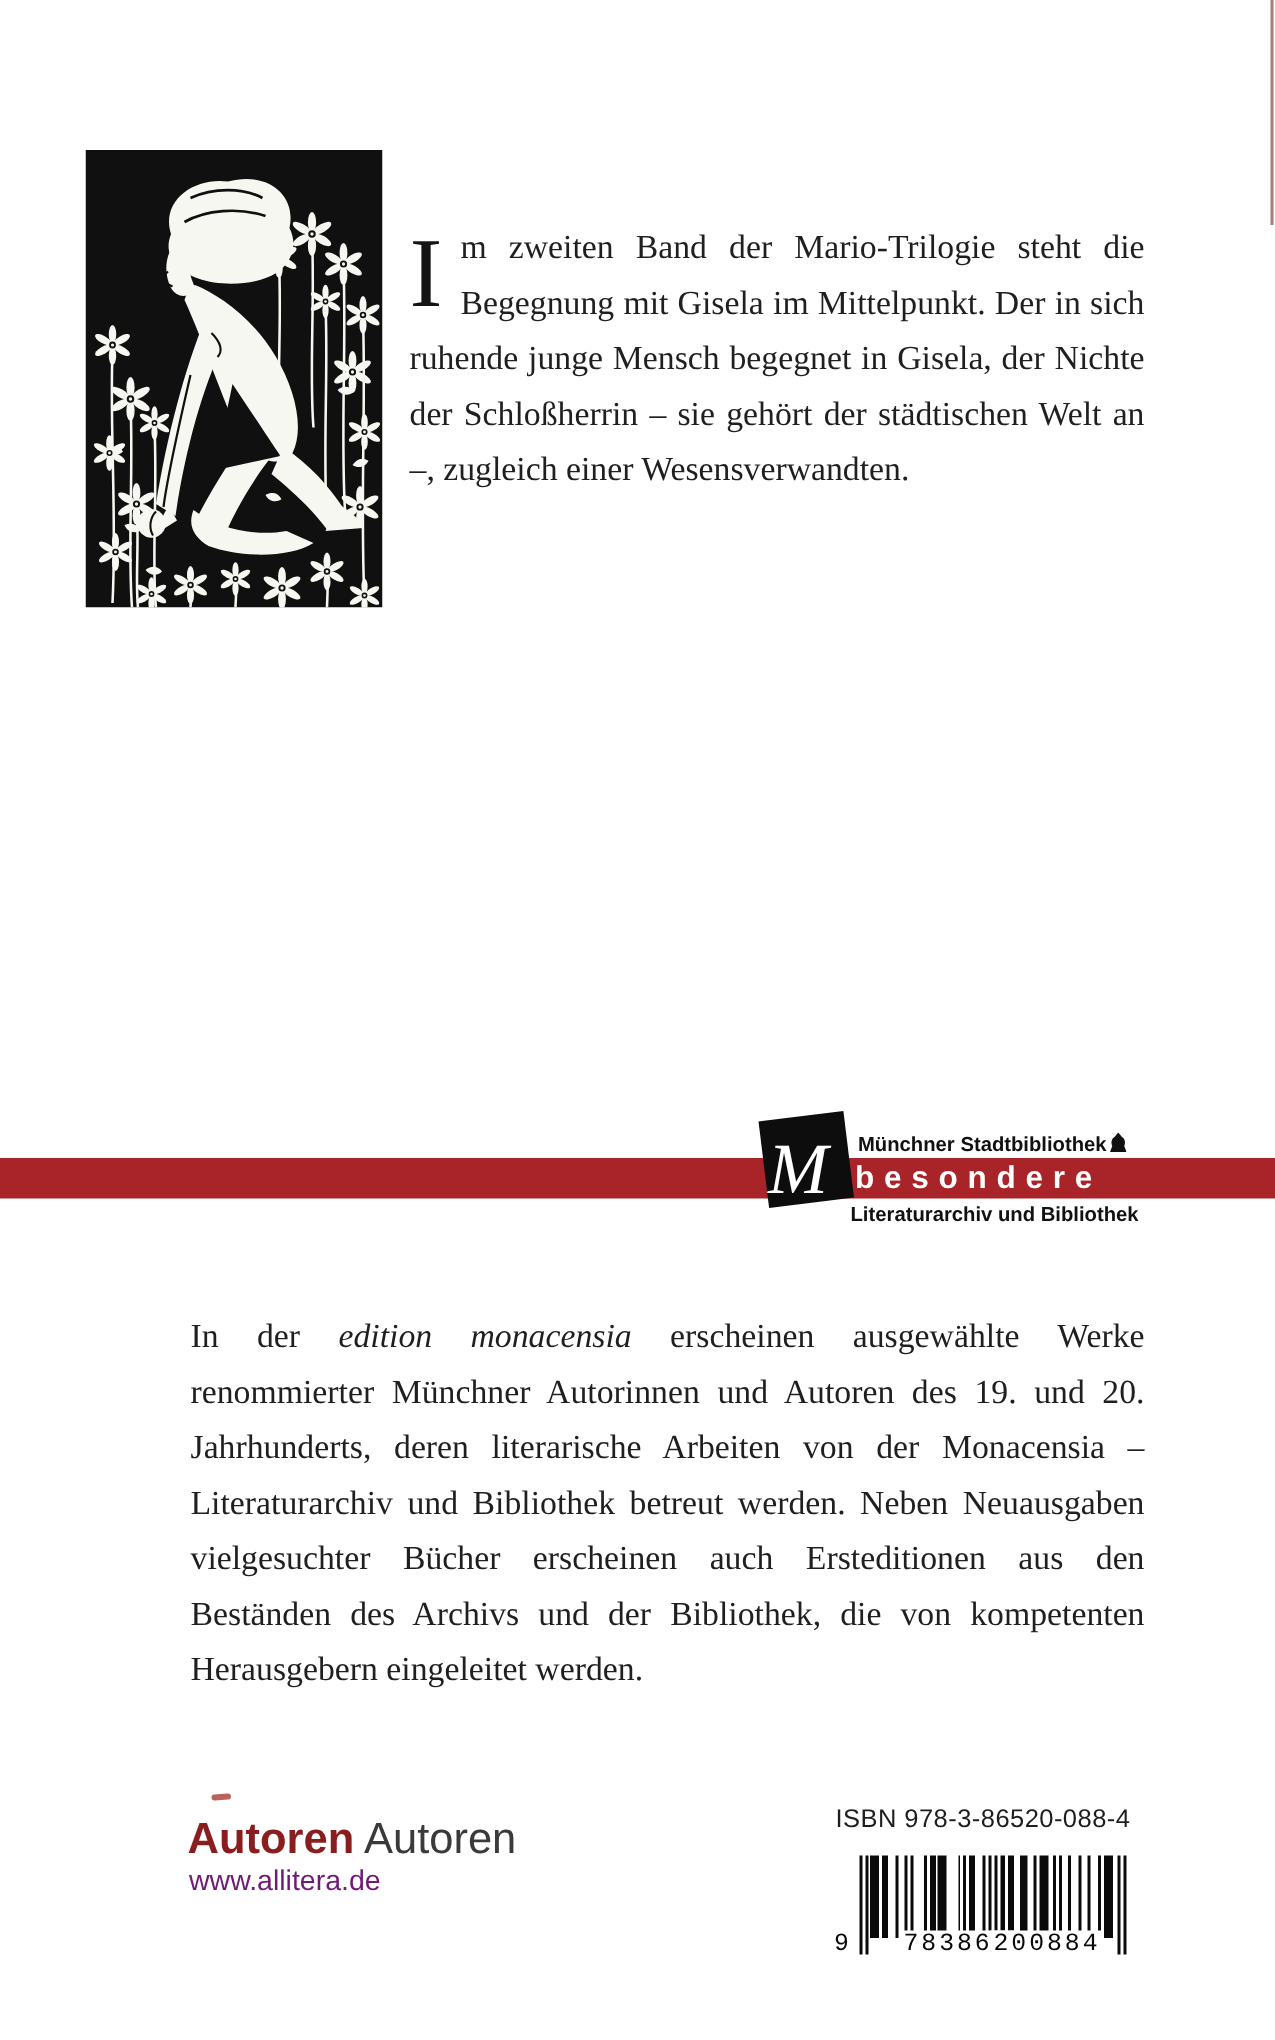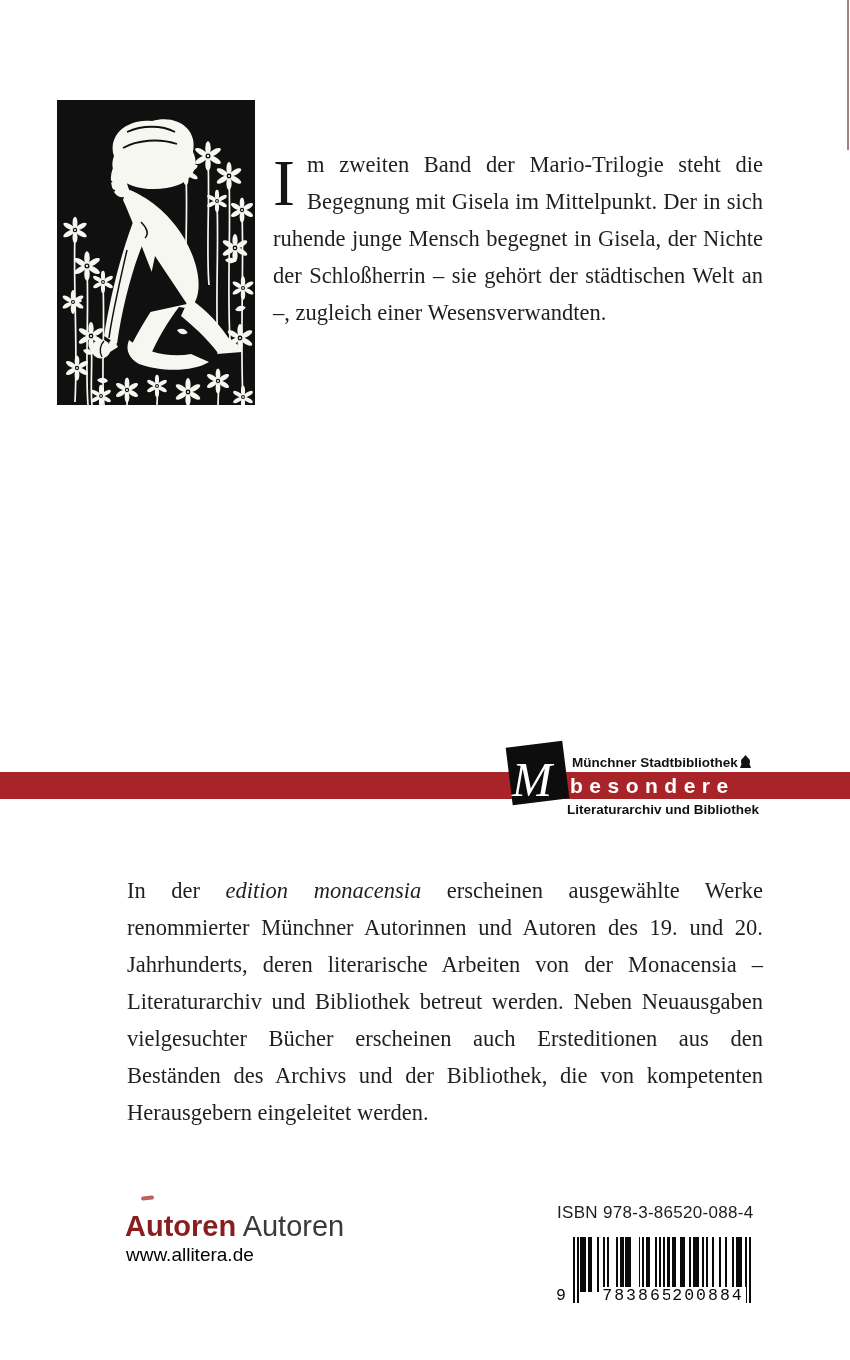--- a/index.html
+++ b/index.html
@@ -35,31 +35,31 @@
   .mon-bottom{position:absolute;left:567px;top:802px;z-index:3;color:#111111;
               font-family:"Liberation Sans",sans-serif;font-weight:bold;font-size:13.5px;line-height:15px;text-align:center;}
   
   .red-dash{position:absolute;left:141px;top:1196px;width:13px;height:4px;background:#b2473e;
             border-radius:2px;transform:rotate(-5deg);opacity:.85;}
   .allitera{position:absolute;left:125px;top:1210px;font-family:"Liberation Sans",sans-serif;
             font-size:29px;line-height:32px;}
   .allitera .bold{font-weight:bold;color:#8a1e1e;}
   .allitera .rest{color:#3a3a3a;}
   .allitera-url{position:absolute;left:126px;top:1244px;font-family:"Liberation Sans",sans-serif;
-                font-size:19px;line-height:22px;color:#000000;}
+                font-size:19px;line-height:22px;color:#701a75;}
   
   .isbn-label{position:absolute;left:557px;top:1203px;font-family:"Liberation Sans",sans-serif;
               font-size:17px;line-height:20px;color:#1d1d1d;letter-spacing:.3px;text-align:right;}
   .barcode{position:absolute;left:573px;top:1237px;width:178px;height:68px;}
   .barcode .bar{position:absolute;top:0;background:#0a0a0a;}
   .bc-digit{position:absolute;font-family:"Liberation Mono",monospace;font-size:16.5px;line-height:18px;
             color:#0a0a0a;background:#ffffff;top:50px;height:18px;text-align:center;letter-spacing:2px;}
   .bc-9{left:-18px;width:14px;background:transparent;}
   .bc-g1{left:7px;width:76px;margin-left:20px;}
-  .bc-g2{left:97px;width:76px;font-family:Liberation Mono, monospace;}
+  .bc-g2{left:87px;width:76px;font-family:Liberation Mono, monospace;}
 </style>
 </head>
 <body>
 
 <div id="page">
 
   <div class="edge-line"></div>
 
   <div class="illustration">
     <svg viewBox="0 0 198 305" xmlns="http://www.w3.org/2000/svg">

